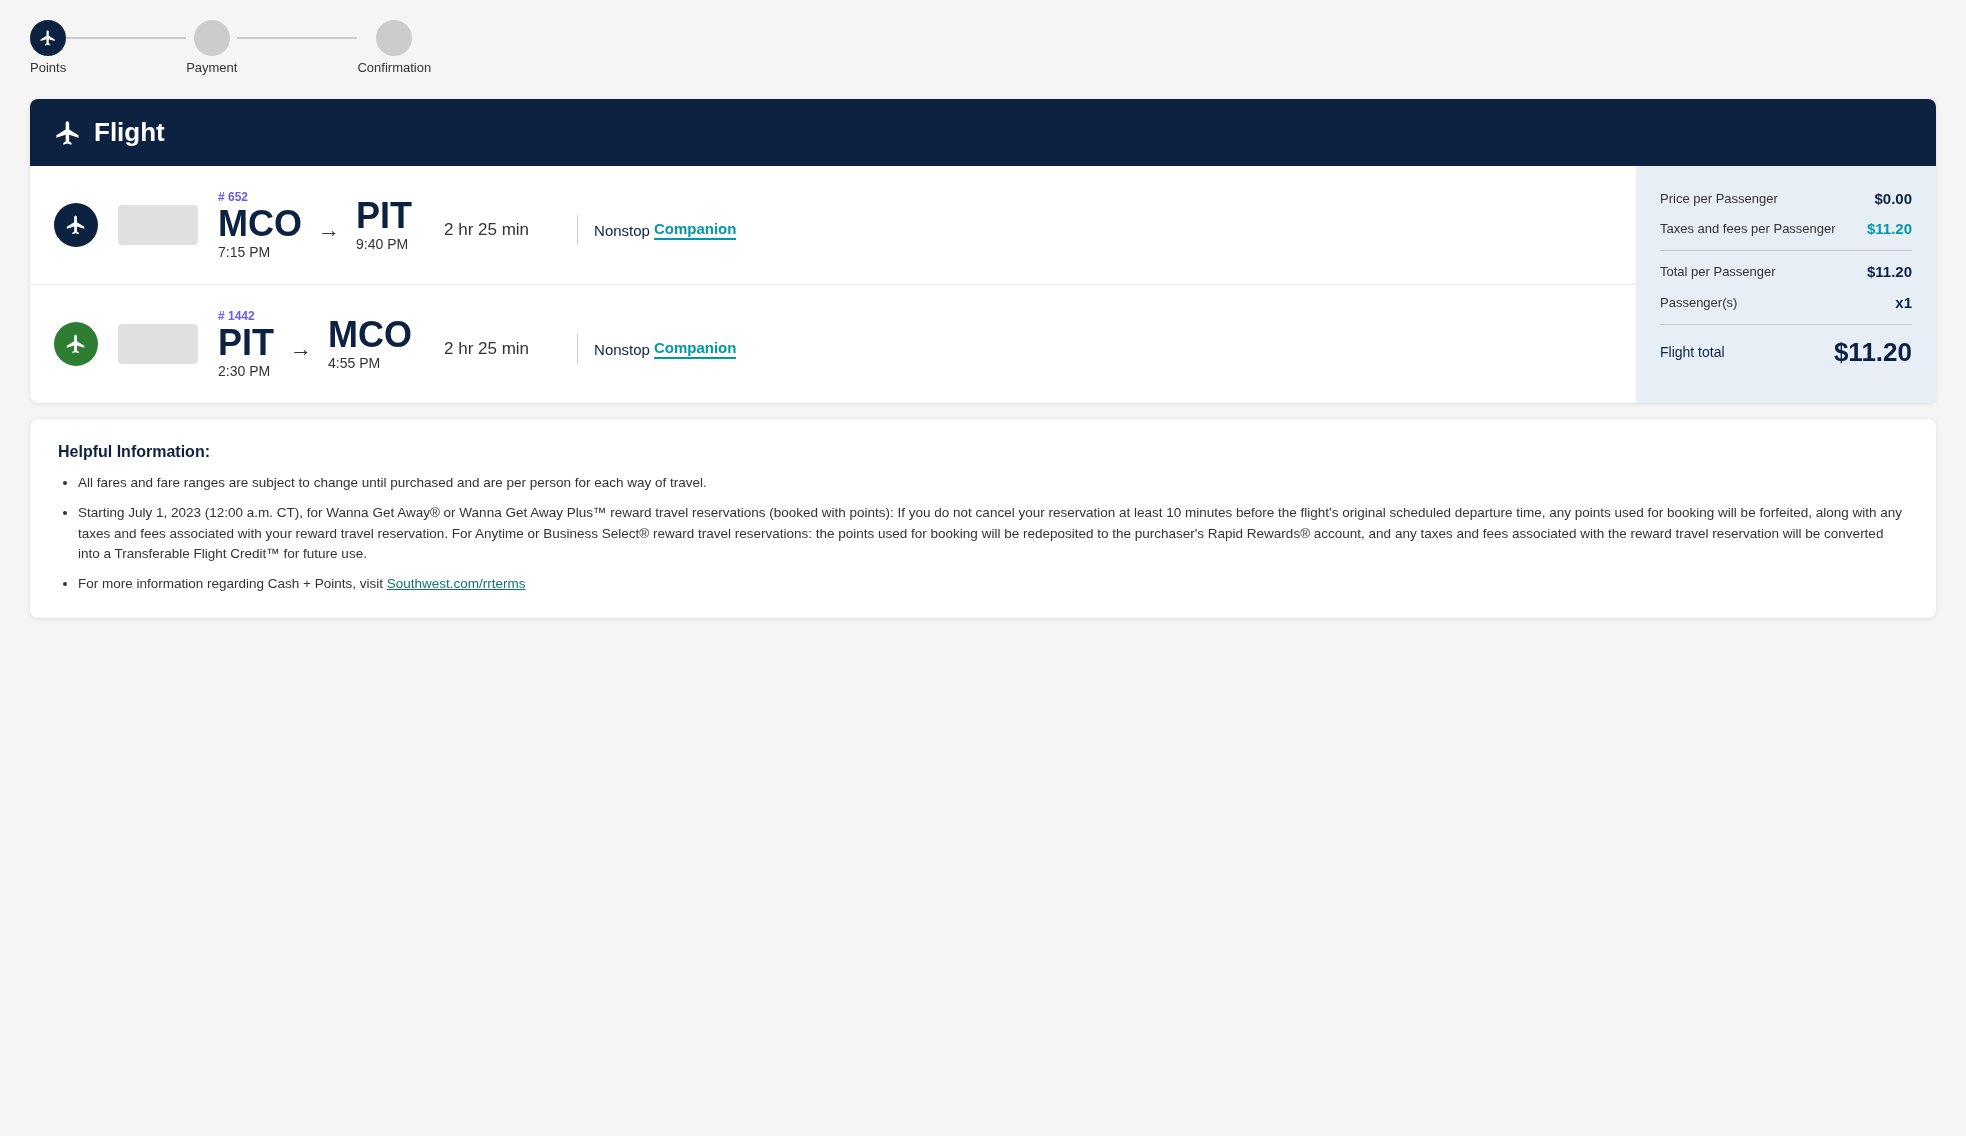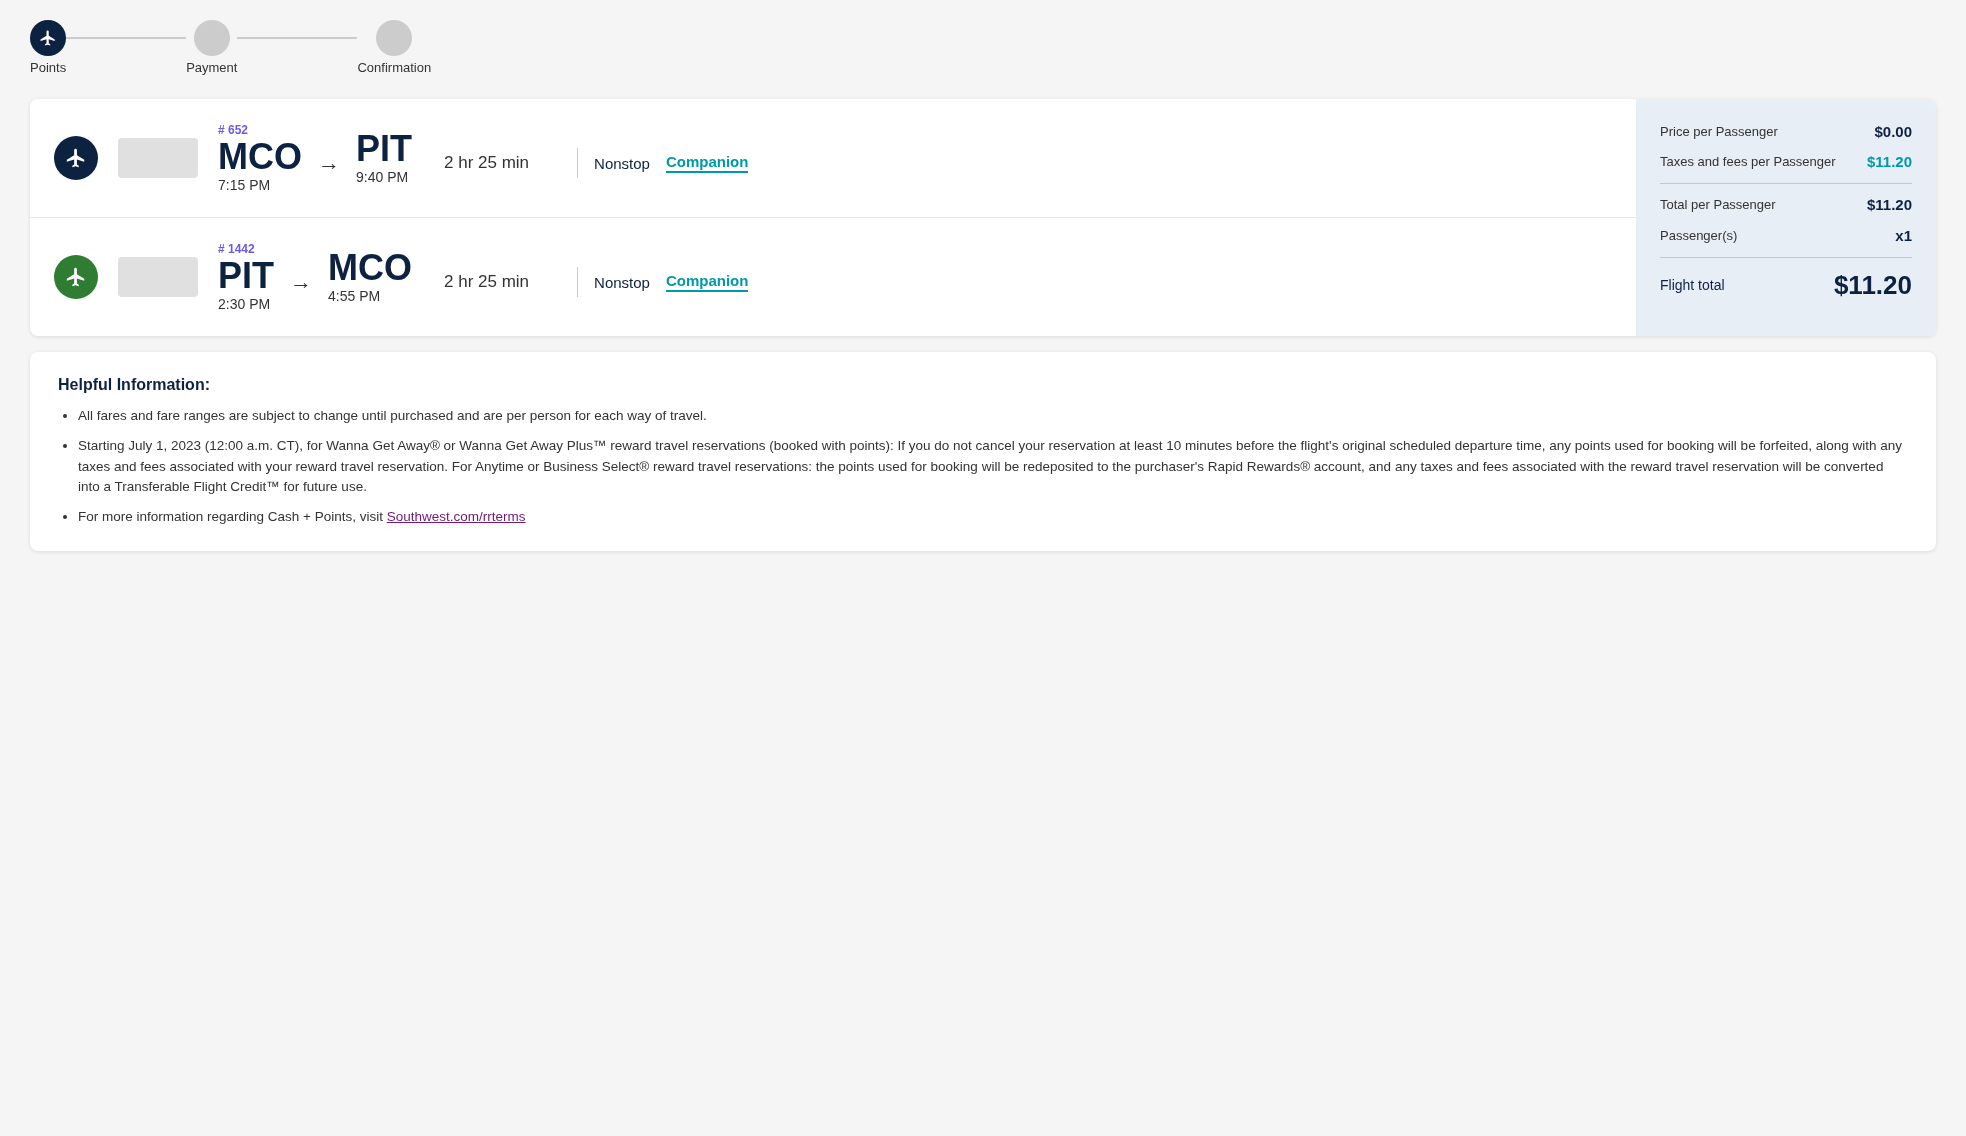--- a/index.html
+++ b/index.html
@@ -193,21 +193,21 @@
     .flight-divider {
       width: 1px;
       height: 30px;
       background: #ccc;
       margin: 0 16px;
       margin-top: 10px;
     }
 
     .flight-tags {
       display: flex;
-      gap: 16px;
+      gap: 4px;
       align-items: center;
       margin-top: 10px;
     }
 
     .tag-nonstop {
       font-size: 15px;
       color: #0d2240;
       font-weight: 500;
     }
 
@@ -299,21 +299,21 @@
       color: #333;
       margin-bottom: 10px;
       line-height: 1.5;
     }
 
     .helpful-list li:last-child {
       margin-bottom: 0;
     }
 
     .link {
-      color: #701a75;
+      color: #0f766e;
       text-decoration: underline;
     }
   </style>
 </head>
 <body>
 
 <div class="page-header">
 
   <div class="progress-steps">
     <div class="step">
@@ -335,20 +335,26 @@
     <div class="step-connector"></div>
 
     <div class="step">
       <div class="step-circle inactive"></div>
       <span class="step-label">Confirmation</span>
     </div>
   </div>
 </div>
 
 <div class="card">
+  <div class="card-header">
+    <svg width="28" height="28" viewBox="0 0 24 24" fill="white">
+      <path d="M21 16v-2l-8-5V3.5c0-.83-.67-1.5-1.5-1.5S10 2.67 10 3.5V9l-8 5v2l8-2.5V19l-2 1.5V22l3.5-1 3.5 1v-1.5L13 19v-5.5l8 2.5z"></path>
+    </svg>
+    <span class="card-header-title">Flight</span>
+  </div>
 
   <div class="card-body">
 
     <div class="flights-section">
 
       <div class="flight-row">
         <div class="flight-icon dark">
           <svg width="22" height="22" viewBox="0 0 24 24" fill="white">
             <path d="M21 16v-2l-8-5V3.5c0-.83-.67-1.5-1.5-1.5S10 2.67 10 3.5V9l-8 5v2l8-2.5V19l-2 1.5V22l3.5-1 3.5 1v-1.5L13 19v-5.5l8 2.5z"></path>
           </svg>

